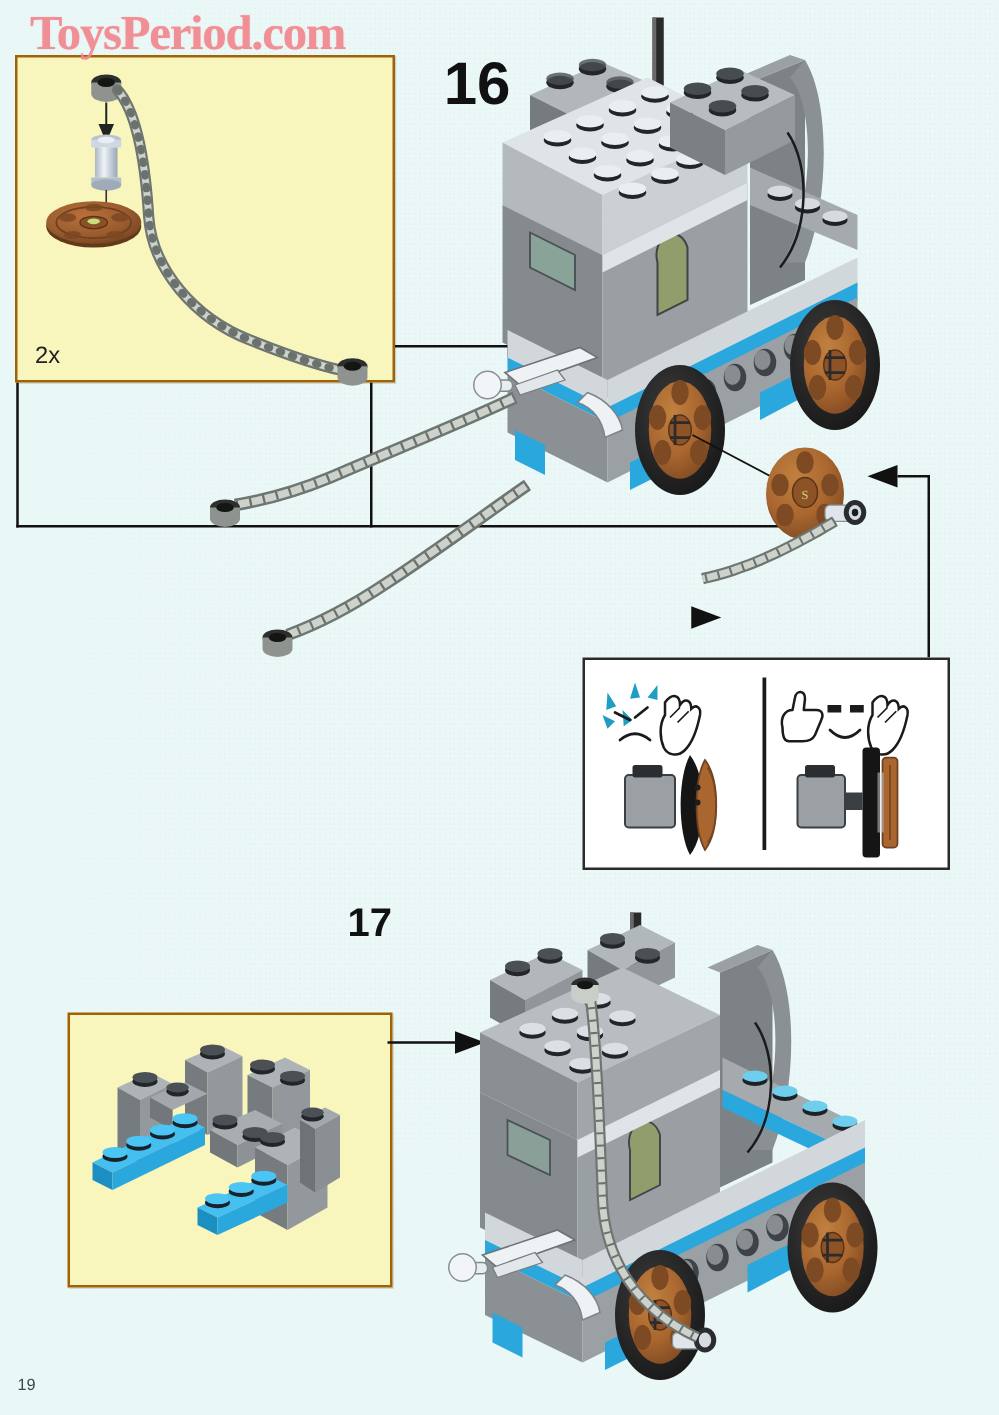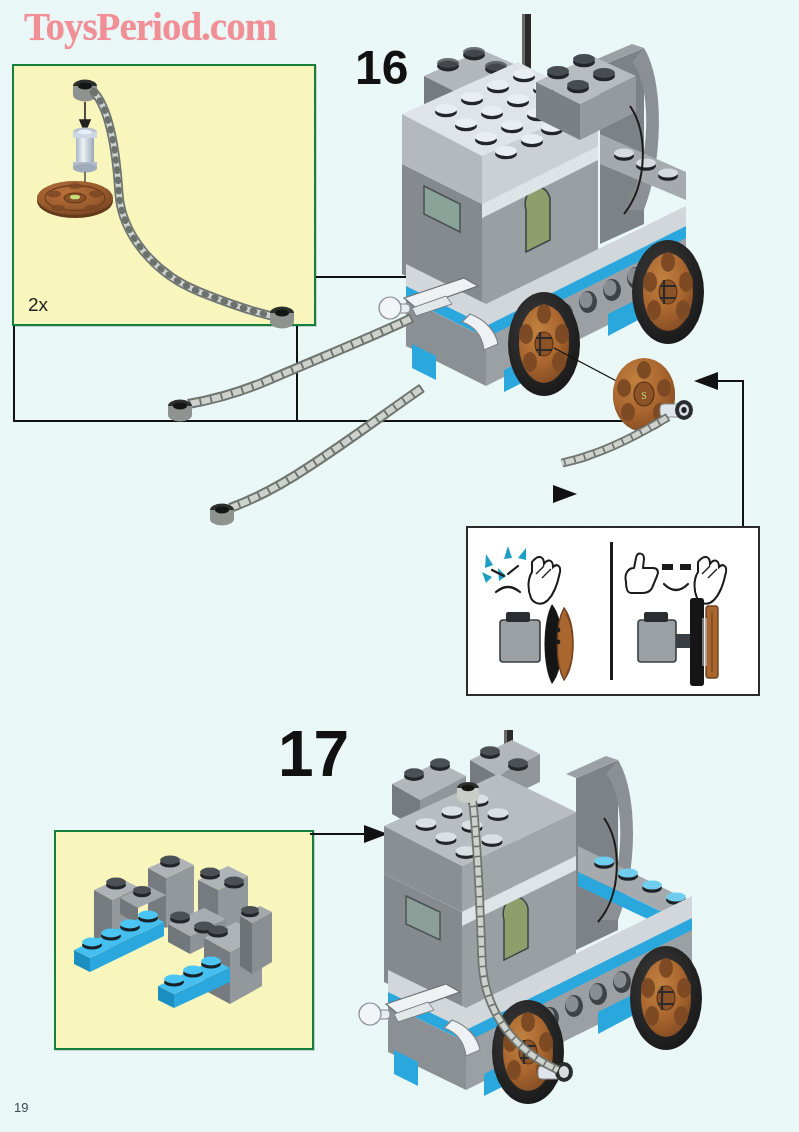--- a/index.html
+++ b/index.html
@@ -38,23 +38,22 @@
   #watermark{
     position:absolute;left:24px;top:4px;z-index:60;
     font-family:"Liberation Serif", serif;
     font-weight:bold;font-size:39px;letter-spacing:-1px;
     color:#f2888f;opacity:.93;white-space:nowrap;
     text-shadow:0 0 1px rgba(242,136,143,.6);
   }
 
   
   .parts-box{
-    position:absolute;background:#f8f6bc;border:2px solid #15803d;
+    position:absolute;background:#f8f6bc;border:2px solid #a16207;
     box-shadow:1px 1px 0 rgba(0,0,0,.15);
-    margin-top:20px;
   }
   .detail-box{
     position:absolute;background:#ffffff;border:2px solid #2b2b2b;
   }
   .detail-divider{
     position:absolute;top:14px;bottom:14px;width:3px;background:#1a1a1a;
   }
   .stepnum{
     position:absolute;font-family:"Liberation Sans", sans-serif;
     font-weight:bold;color:#111;line-height:1;
@@ -503,21 +502,21 @@
         <rect x="26" y="78" width="24" height="10" rx="2" fill="#2b2e31"></rect>
         <rect x="58" y="100" width="14" height="14" fill="#3a3f43"></rect>
         <rect x="72" y="64" width="14" height="88" rx="3" fill="#151515"></rect>
         <rect x="88" y="72" width="12" height="72" rx="3" fill="#a9662f" stroke="#6e4220" stroke-width="1.4"></rect>
         <path d="M94 78 v60" stroke="#7a4620" stroke-width="1.4" fill="none"></path>
         <rect x="84" y="84" width="5" height="48" fill="#d9dee2" opacity=".5"></rect>
       </g>
     </svg>
   </div>
 
-  <div class="stepnum" style="left:278px;top:722px;font-size:64px;">17</div>
+  <div class="stepnum" style="left:278px;top:722px;font-size:32px;">17</div>
 
   <div class="parts-box" id="parts17" style="left:54px;top:810px;width:256px;height:216px;">
 
     <svg width="256" height="216" viewBox="0 0 256 216">
 
       <g>
 
         <path d="M38 58 L64 46 L82 55 L56 68 Z" fill="#aeb3b7"></path>
         <path d="M38 58 L56 68 L56 118 L38 108 Z" fill="#767b80"></path>
         <path d="M56 68 L82 55 L82 106 L56 118 Z" fill="#93989c"></path>

